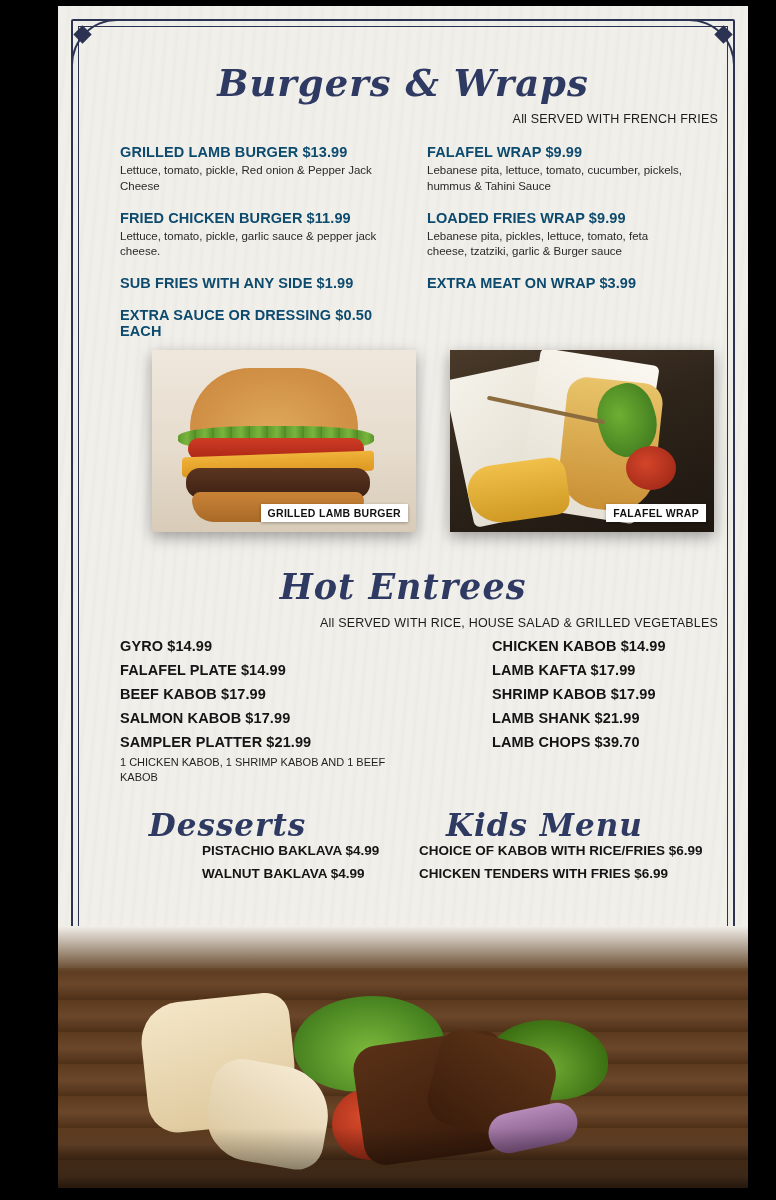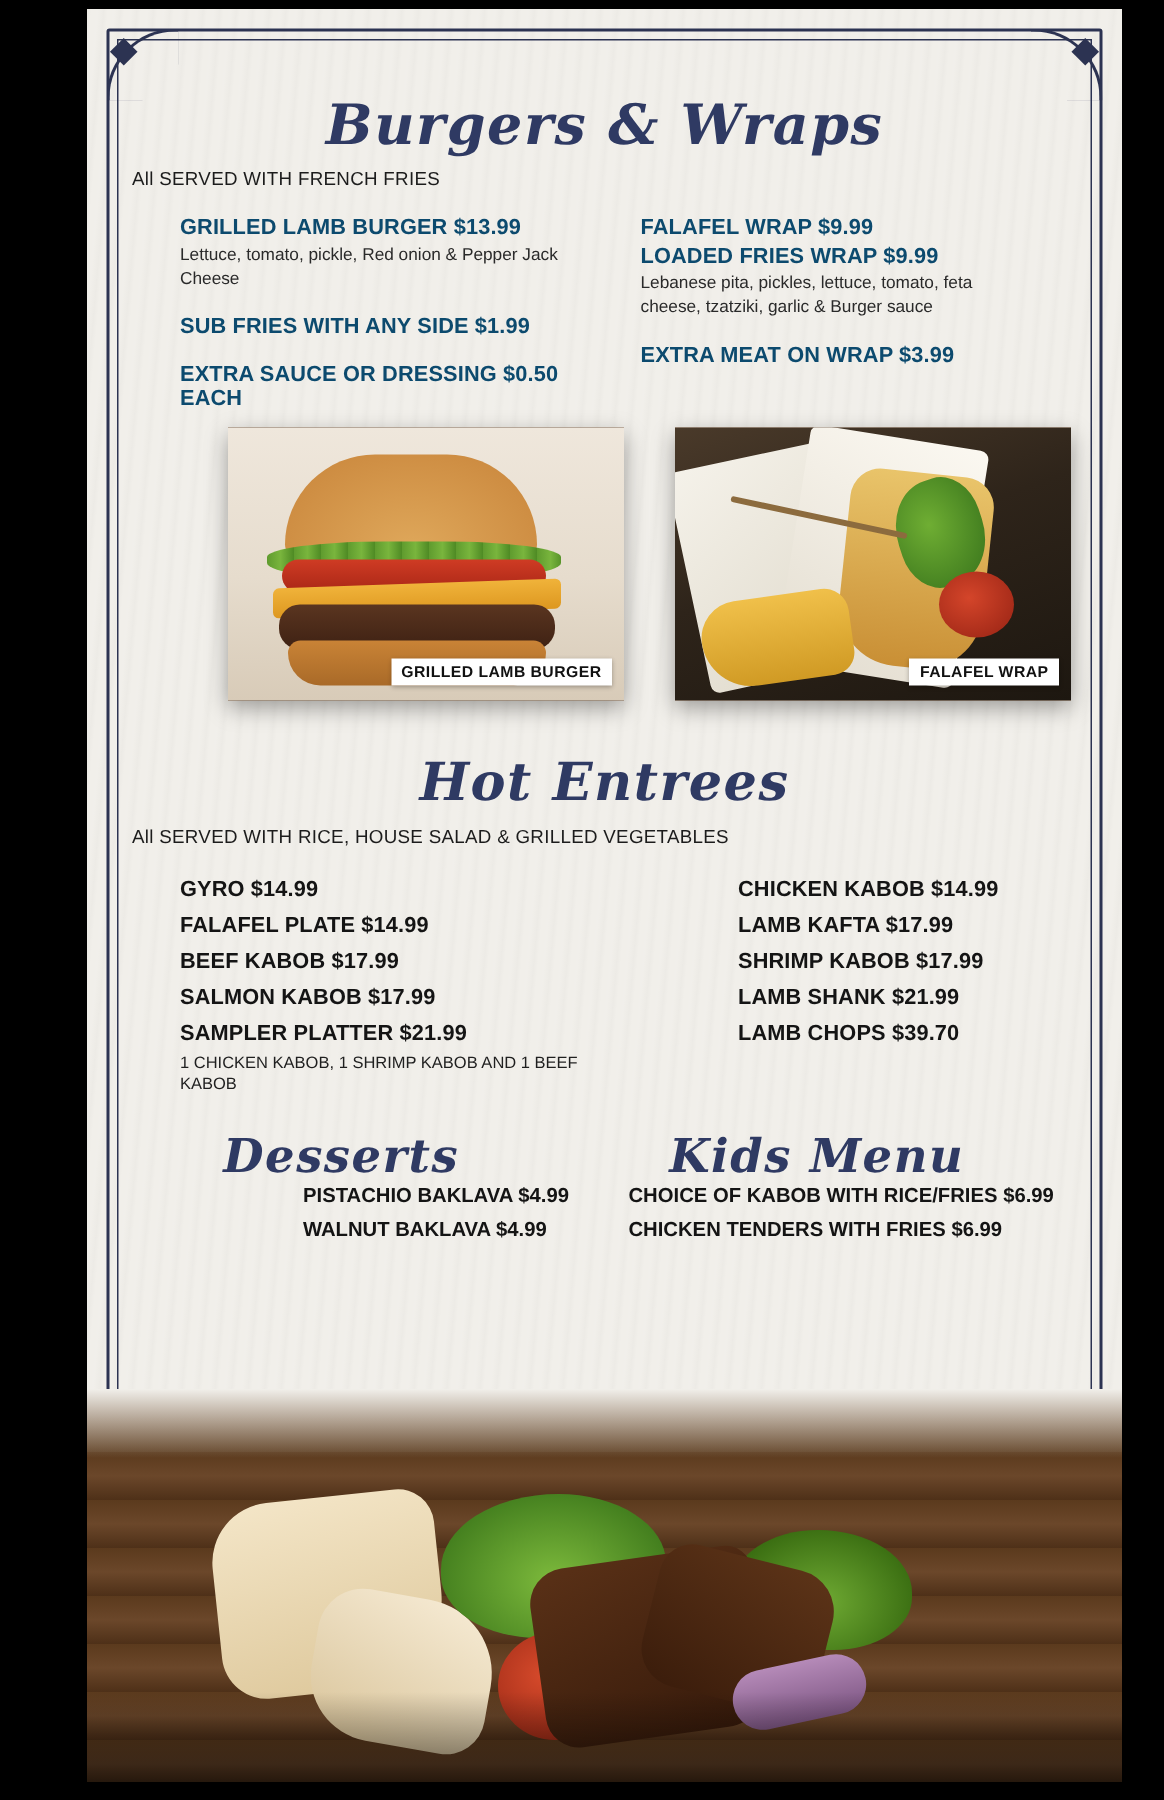--- a/index.html
+++ b/index.html
@@ -89,21 +89,21 @@
     text-align: center;
     font-weight: bold;
     letter-spacing: 1px;
   }
   .title-main {
     font-size: 37px;
     margin-top: 28px;
     line-height: 1.05;
   }
   .subtitle {
-    text-align: left;
+    text-align: right;
     font-size: 12.5px;
     color: #1c1c1c;
     margin-top: 9px;
     letter-spacing: 0.2px;
   }
 
   .two-col {
     display: flex;
     margin-top: 18px;
     padding: 0 28px 0 32px;
@@ -242,21 +242,21 @@
     border-radius: 2px;
   }
 
   .title-second {
     font-size: 35px;
     margin-top: 26px;
   }
 
   .entree-cols {
     display: flex;
-    margin-top: 20px;
+    margin-top: 8px;
     padding: 0 18px 0 32px;
   }
   .entree-col { width: 50%; box-sizing: border-box; }
   .entree-col.right { padding-left: 82px; }
   .entree-line {
     font-size: 14.5px;
     font-weight: bold;
     color: #141414;
     margin-bottom: 8px;
     letter-spacing: 0.1px;
@@ -375,27 +375,32 @@
 
       <div class="script-title title-main">Burgers &amp; Wraps</div>
       <div class="subtitle">All SERVED WITH FRENCH FRIES</div>
 
       <div class="two-col">
         <div class="col left">
           <div>
             <div class="item-name">GRILLED LAMB BURGER $13.99</div>
             <div class="item-desc">Lettuce, tomato, pickle, Red onion &amp; Pepper Jack Cheese</div>
           </div>
+          <div>
+            <div class="item-name">FRIED CHICKEN BURGER $11.99</div>
+            <div class="item-desc">Lettuce, tomato, pickle, garlic sauce &amp; pepper jack cheese.</div>
+          </div>
           <div class="item-name item-gap">SUB FRIES WITH ANY SIDE $1.99</div>
           <div class="item-name">EXTRA SAUCE OR DRESSING $0.50 EACH</div>
         </div>
 
         <div class="col right">
           <div>
             <div class="item-name">FALAFEL WRAP $9.99</div>
+            <div class="item-desc">Lebanese pita, lettuce, tomato, cucumber, pickels, hummus &amp; Tahini Sauce</div>
           </div>
           <div>
             <div class="item-name">LOADED FRIES WRAP $9.99</div>
             <div class="item-desc">Lebanese pita, pickles, lettuce, tomato, feta cheese, tzatziki, garlic &amp; Burger sauce</div>
           </div>
           <div class="item-name">EXTRA MEAT ON WRAP $3.99</div>
         </div>
       </div>
 
       <div class="photos">

